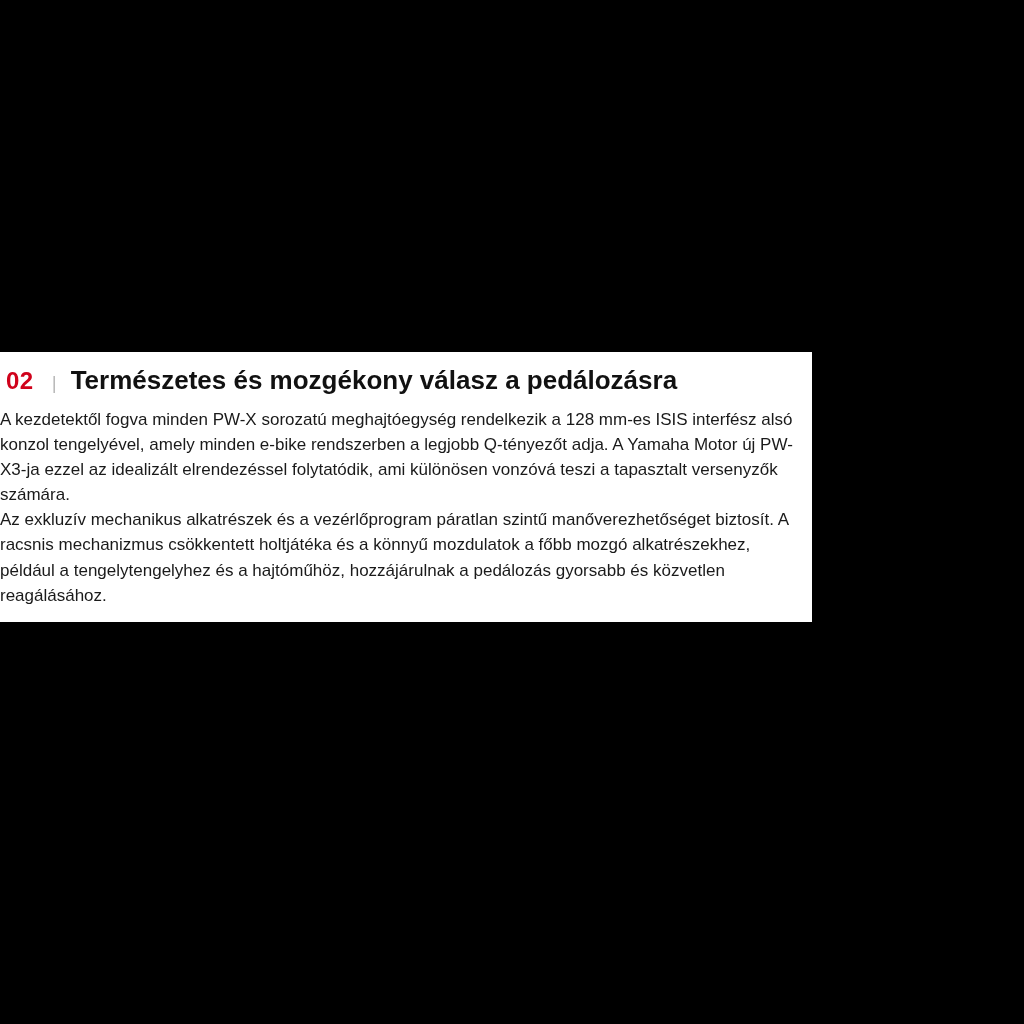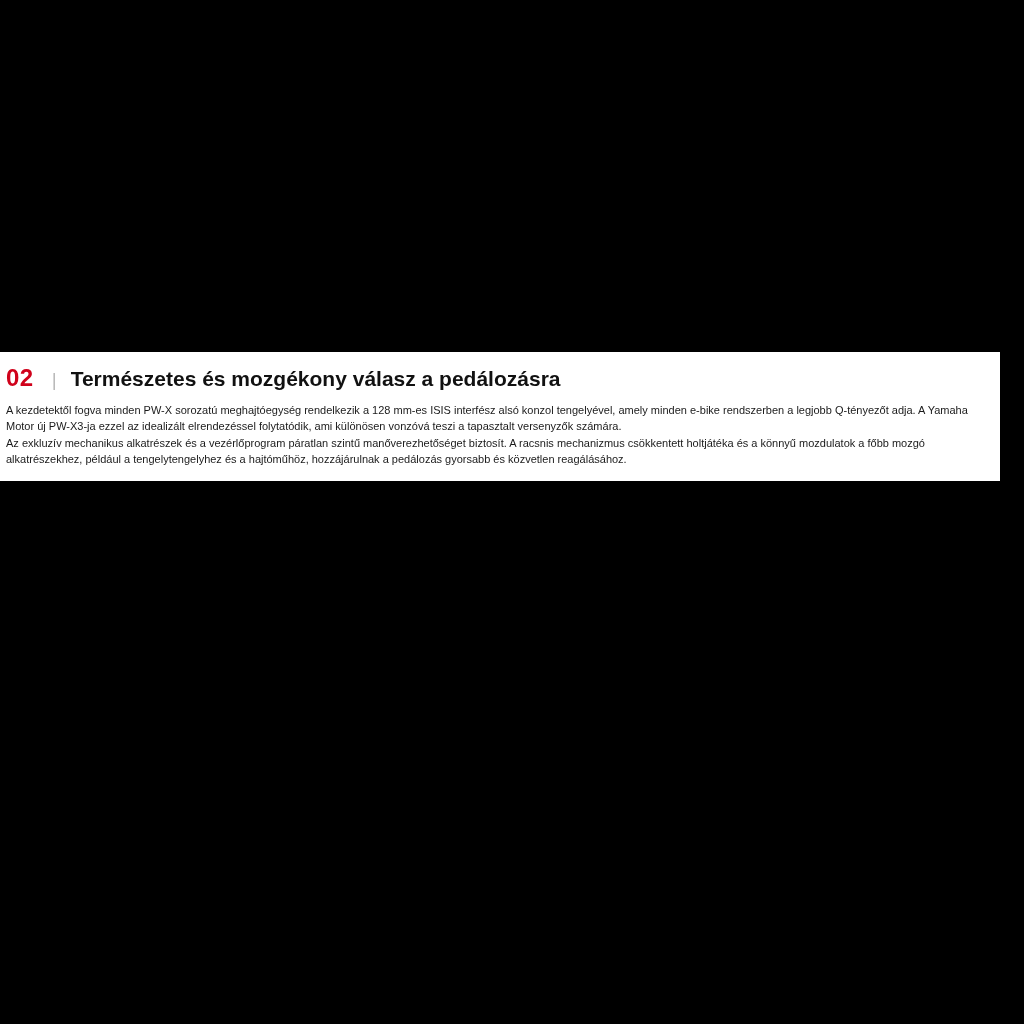--- a/index.html
+++ b/index.html
@@ -16,21 +16,21 @@
   .page {
     position: relative;
     width: 1024px;
     height: 1024px;
     background: #000000;
   }
   .content-card {
     position: absolute;
     left: 0;
     top: 352px;
-    width: 1000px;
+    width: 812px;
     background: #ffffff;
     padding: 0;
     box-sizing: border-box;
   }
   .section-header {
     display: flex;
     align-items: baseline;
     padding: 14px 6px 6px 6px;
   }
   .section-number {
@@ -42,28 +42,28 @@
   }
   .section-divider {
     color: #b9b9b9;
     font-size: 19px;
     margin: 0 14px 0 18px;
     line-height: 1;
     font-weight: 400;
   }
   .section-title {
     color: #111111;
-    font-size: 21px;
+    font-size: 26px;
     font-weight: bold;
     line-height: 1.1;
   }
   .body-text {
-    padding: 6px 6px 14px 6px;
+    padding: 6px 6px 14px 0;
     color: #1a1a1a;
-    font-size: 11px;
+    font-size: 17px;
     line-height: 1.48;
   }
   .body-text p {
     margin: 0;
   }
 </style>
 </head>
 <body>
 
 <div class="page">

